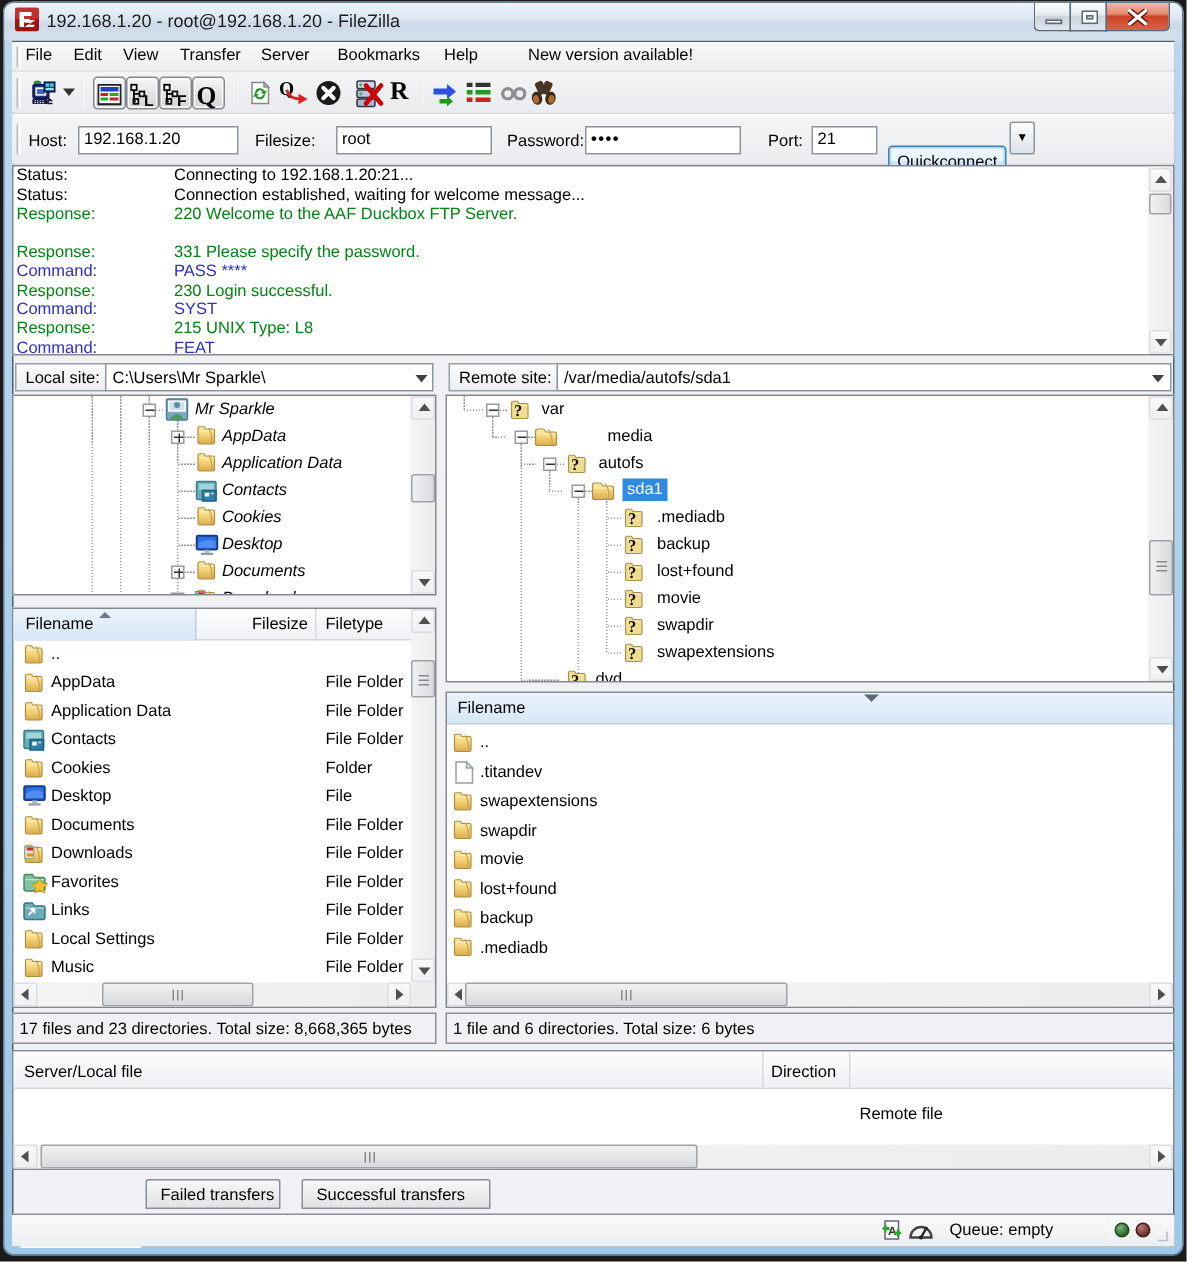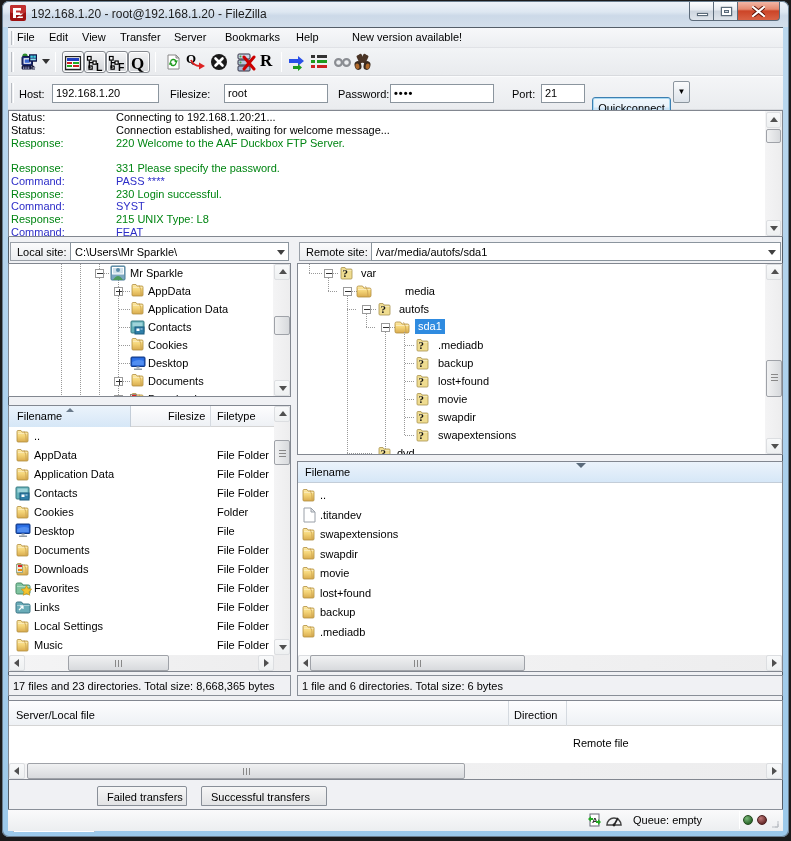--- a/index.html
+++ b/index.html
@@ -267,21 +267,21 @@
 </svg>
 
 <div class="a sitelabel" style="left:10px;top:242px;width:61px;padding-left:6px;">Local site:</div>
 <div class="a sitecombo" style="left:70px;top:242px;width:219px;">C:\Users\Mr Sparkle\</div>
 <div class="a arr" style="left:277px;top:250px;border-left:4px solid transparent;border-right:4px solid transparent;border-top:5px solid #404040;"></div>
 <div class="a sitelabel" style="left:299px;top:242px;width:73px;padding-left:6px;">Remote site:</div>
 <div class="a sitecombo" style="left:371px;top:242px;width:410px;">/var/media/autofs/sda1</div>
 <div class="a arr" style="left:768px;top:250px;border-left:4px solid transparent;border-right:4px solid transparent;border-top:5px solid #404040;"></div>
 
 <div class="a panel" style="left:8px;top:263px;width:283px;height:134px;overflow:hidden;">
- <div class="a" style="left:0;top:0;width:281px;height:132px;">
+ <div class="a" style="left:0;top:0;width:281px;height:132px;font-style:italic;">
   <div class="a dotlinev" style="left:52px;top:0;height:132px;"></div>
   <div class="a dotlinev" style="left:71px;top:0;height:132px;"></div>
   <div class="a dotlinev" style="left:90px;top:0px;height:132px;"></div>
   <div class="a dotlinev" style="left:109px;top:14px;height:118px;"></div>
 
   <div class="a ebox" style="left:86px;top:5px;"></div>
   <div class="a" style="left:88px;top:9px;width:6px;height:1px;background:#333;"></div>
   <div class="a dotline" style="left:95px;top:9px;width:6px;"></div>
   <svg class="a" style="left:101px;top:1px" width="16" height="16" viewBox="0 0 16 16">
     <rect x="1" y="1" width="14" height="14" rx="1" fill="#7da7c0" stroke="#4a7c96"></rect>

